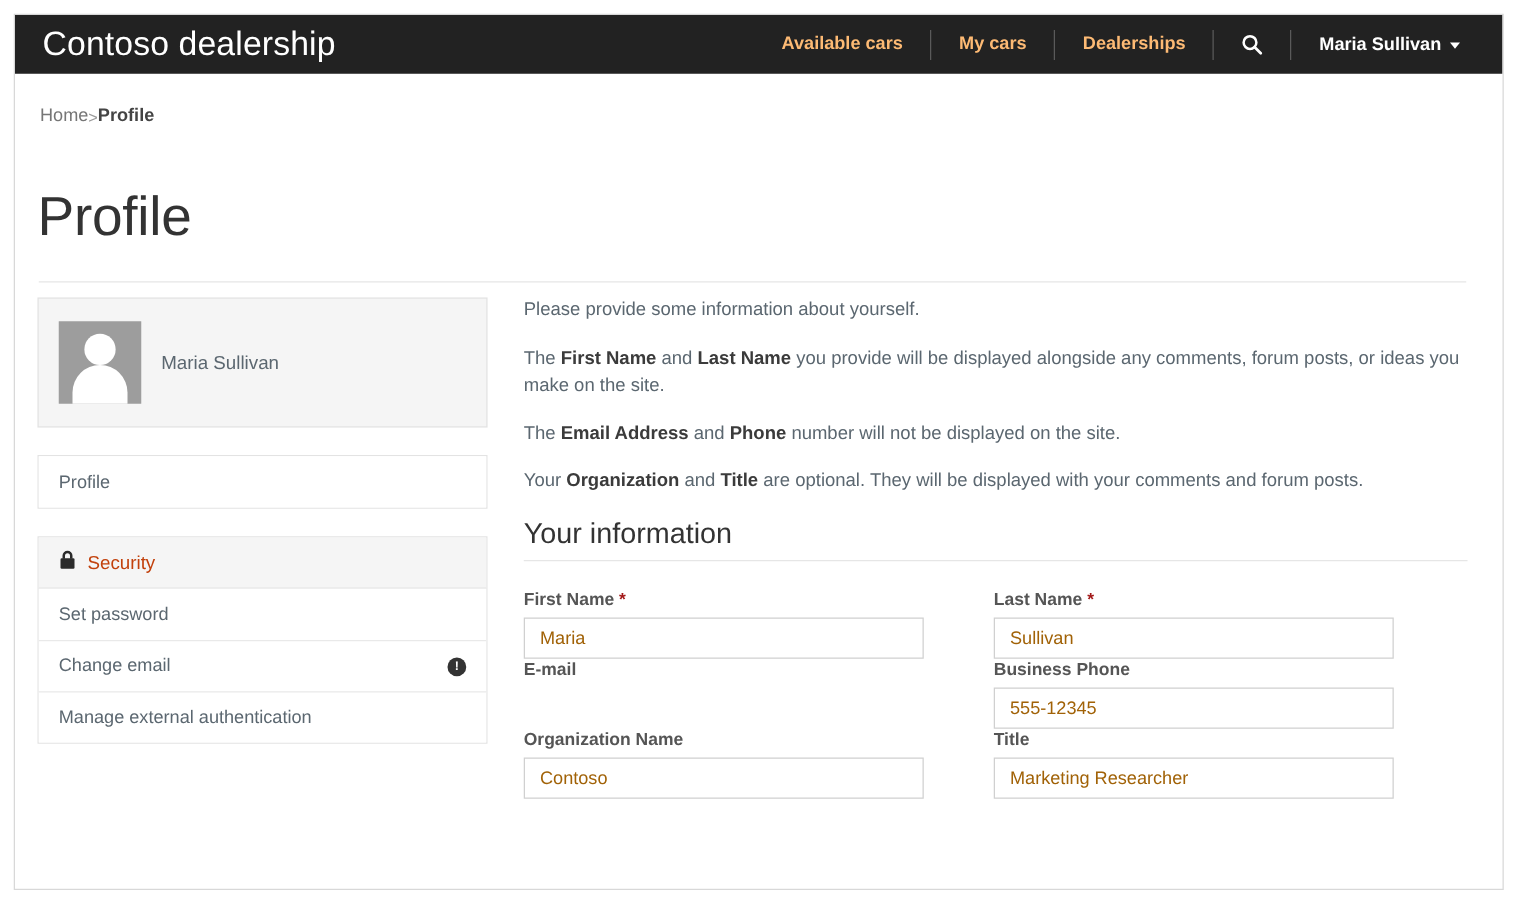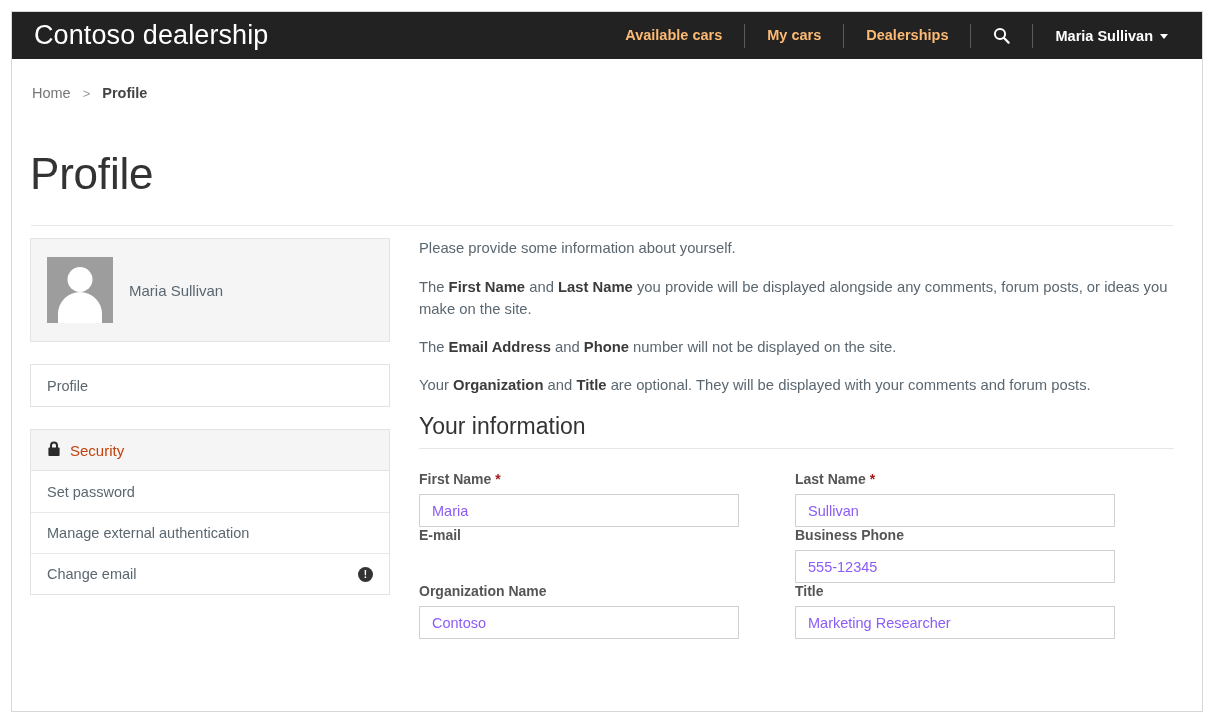--- a/index.html
+++ b/index.html
@@ -104,21 +104,21 @@
 
   
   .breadcrumb {
     position: absolute;
     left: 20px;
     top: 73px;
     font-size: 14.5px;
     color: #767676;
     display: flex;
     align-items: center;
-    gap: 12px;
+    gap: 0;
   }
   .breadcrumb .crumb-link { color: #767676; cursor: pointer; }
   .breadcrumb .crumb-sep { color: #9a9a9a; font-size: 13px; }
   .breadcrumb .crumb-current { color: #444444; font-weight: bold; }
 
   
   .page-title {
     position: absolute;
     left: 18px;
     top: 140px;
@@ -276,21 +276,21 @@
   .req { color: #a31a1a; font-weight: bold; }
   .text-input {
     width: 320px;
     height: 33px;
     border: 1px solid #d0d0d0;
     background: #ffffff;
     box-sizing: border-box;
     padding: 0 12px;
     font-family: "Liberation Sans", sans-serif;
     font-size: 14.5px;
-    color: #8b5cf6;
+    color: #a16207;
     outline: none;
   }
   .text-input.spell {
     text-decoration: underline;
     text-decoration-color: #8a8a8a;
     text-underline-offset: 2px;
   }
   .text-input::placeholder { color: #a8a8a8; }
 </style>
 </head>
@@ -359,28 +359,28 @@
             </svg>
           </span>
           <span>Security</span>
         </div>
 
         <div class="side-item">
           <span>Set password</span>
         </div>
 
         <div class="side-item">
-          <span>Manage external authentication</span>
-        </div>
-
-        <div class="side-item">
           <span>Change email</span>
           <span class="spacer"></span>
           <span class="warn-badge">!</span>
         </div>
+
+        <div class="side-item">
+          <span>Manage external authentication</span>
+        </div>
       </div>
     </div>
 
     <div class="content">
 
       <div class="intro">
         <p>Please provide some information about yourself.</p>
 
         <p>
           <span>The </span><b>First Name</b><span> and </span><b>Last Name</b><span> you provide will be displayed alongside any comments, forum posts, or ideas you make on the site.</span>

